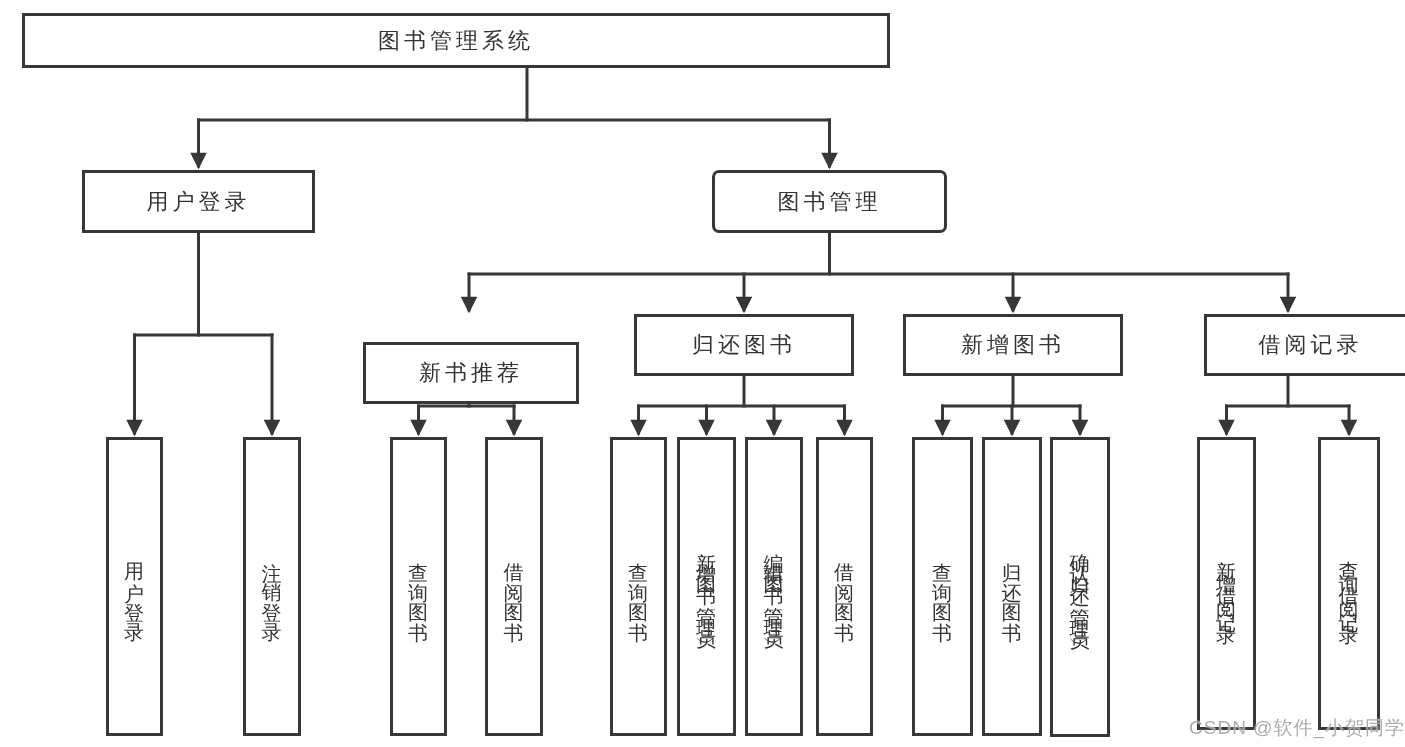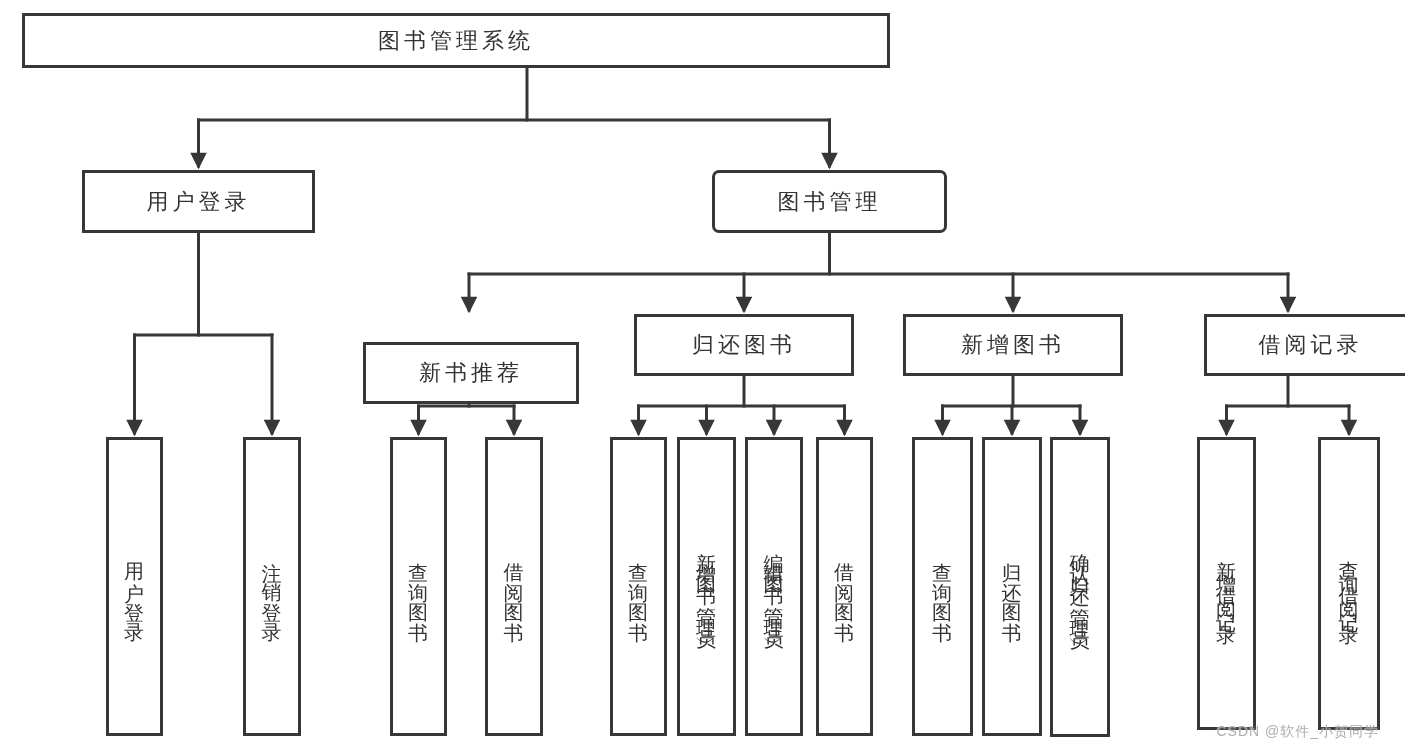--- a/index.html
+++ b/index.html
@@ -24,22 +24,22 @@
     writing-mode:vertical-rl;
     text-orientation:mixed;
     font-size:20px;color:#333333;
     line-height:1;
   }
   .v4 .label{letter-spacing:20px;}
   .v6 .label{letter-spacing:13px;}
   .v9 .label{letter-spacing:11px;}
   .watermark{
     position:absolute;
-    right:26px;bottom:6px;
-    font-size:14px;
+    right:0;bottom:6px;
+    font-size:19px;
     color:rgba(158,158,158,0.85);
     text-shadow:0 0 2px #ffffff;
     letter-spacing:1px;
     white-space:nowrap;
   }
 </style>
 </head>
 <body>
 
 <div class="stage">

